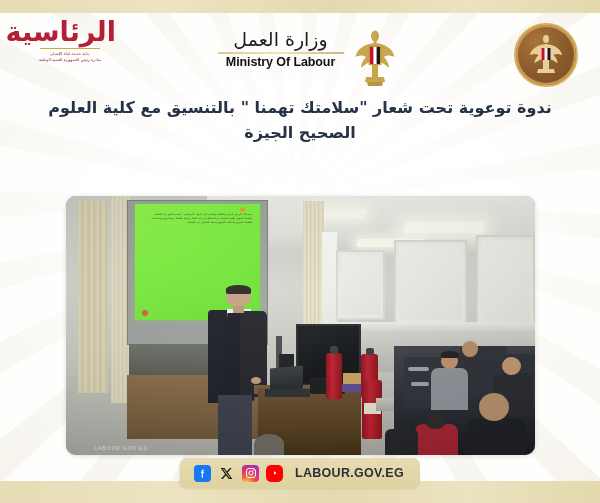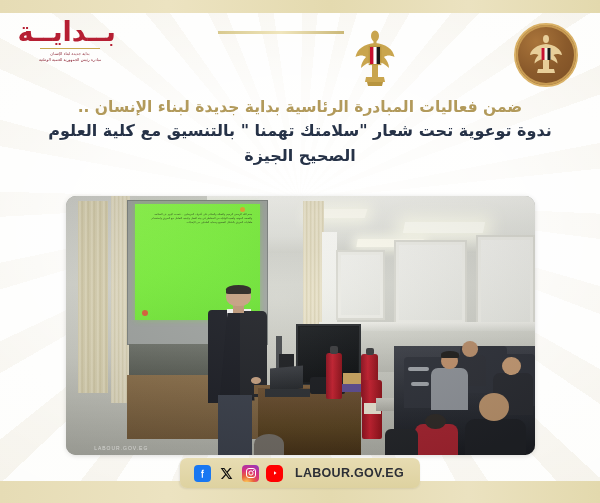--- a/index.html
+++ b/index.html
@@ -477,29 +477,31 @@
 
   <div class="rays"></div>
   <div class="rays-wash"></div>
 
   <div class="bar bar-top"></div>
 
   <div class="header">
 
     <div class="bedaya">
       <div class="bedaya-mark">
-        <span>بــدايــة</span>
+        <span>الرئاسية</span>
       </div>
       <div class="bedaya-rule"></div>
       <div class="bedaya-sub">بداية جديدة لبناء الإنسان</div>
       <div class="bedaya-sub">مبادرة رئيس الجمهورية للتنمية الوطنية</div>
     </div>
 
     <div class="wordmark">
+      <div class="wordmark-ar">وزارة العمل</div>
       <div class="wordmark-rule"></div>
+      <div class="wordmark-en">Ministry Of Labour</div>
     </div>
 
     <div class="eagle">
       <svg viewBox="0 0 42 62">
         <ellipse cx="21" cy="9" rx="4" ry="5.5" fill="#c9a54e"></ellipse>
         <rect x="19.5" y="12" width="3" height="5" fill="#c9a54e"></rect>
         <path d="M21 16 C10 17 3 22 1.5 30 C6 28 9 28 12 30 C9 33 7 37 7 41 C11 37 15 35 18 35 L18 50 L24 50 L24 35 C27 35 31 37 35 41 C35 37 33 33 30 30 C33 28 36 28 40.5 30 C39 22 32 17 21 16 Z" fill="#cda css" stroke="none" style="fill:#c9a54e"></path>
         <rect x="16" y="20" width="10" height="17" fill="#ffffff"></rect>
         <rect x="16" y="20" width="3.4" height="17" fill="#c8102e"></rect>
         <rect x="22.6" y="20" width="3.4" height="17" fill="#1a1a1a"></rect>
@@ -517,21 +519,20 @@
           <rect x="15.5" y="15" width="9" height="12" fill="#f5f1e6"></rect>
           <rect x="15.5" y="15" width="3" height="12" fill="#c8102e"></rect>
           <rect x="21.5" y="15" width="3" height="12" fill="#1a1a1a"></rect>
           <path d="M12 36 L28 36 L29 40 L11 40 Z" fill="#e8cf9a"></path>
         </svg>
       </div>
     </div>
   </div>
 
   <div class="headline">
-    <div class="hl1">ضمن فعاليات المبادرة الرئاسية بداية جديدة لبناء الإنسان ..</div>
     <div class="hl2">ندوة توعوية تحت شعار "سلامتك تهمنا " بالتنسيق مع كلية العلوم</div>
     <div class="hl3">الصحيح الجيزة</div>
   </div>
 
   <div class="photo">
     <div class="ph wall-back"></div>
     <div class="ph ceiling"></div>
     <div class="ph ceil-light-1"></div>
     <div class="ph ceil-light-2"></div>
     <div class="ph ceil-light-3"></div>

